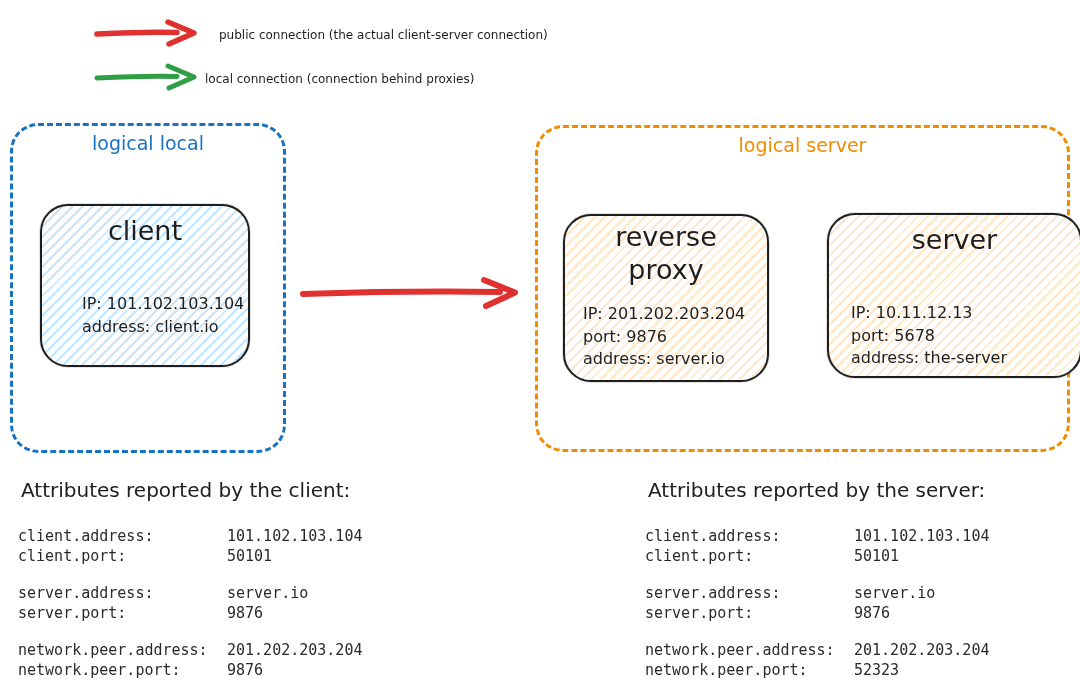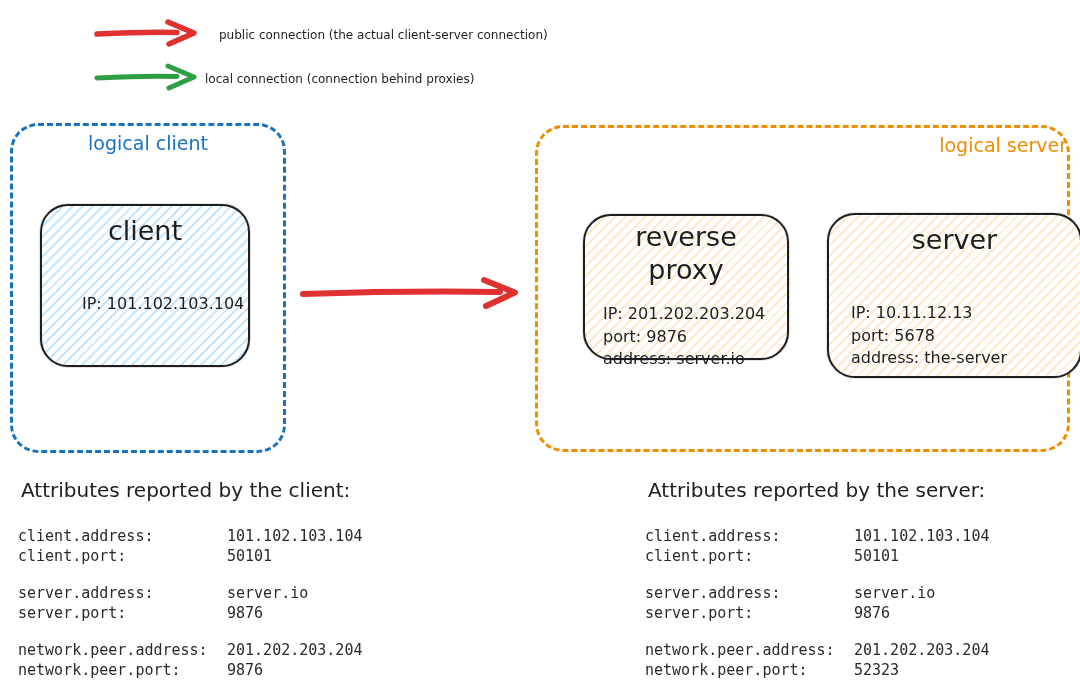--- a/index.html
+++ b/index.html
@@ -31,21 +31,21 @@
   }
   .frame-client { border-color: var(--blue); }
   .frame-server { border-color: var(--orange); }
   .frame-label {
     position: absolute; top: 5px; left: 0; right: 0;
     text-align: center;
     font-size: 19px; line-height: 24px;
     white-space: nowrap;
   }
   .frame-client .frame-label { color: var(--blue); }
-  .frame-server .frame-label { color: var(--orange); text-align: right; }
+  .frame-server .frame-label { color: var(--orange); }
 
   
   .node {
     position: absolute;
     border: 2.5px solid var(--ink);
     border-radius: 28px;
     box-shadow: 0 0 0 1px rgba(30,30,30,0.12);
   }
   .node-blue {
     background:
@@ -114,42 +114,43 @@
   <span class="legend-arrow green">
     <svg width="112" height="30" viewBox="0 0 112 30" fill="none">
       <path d="M4 16 Q 55 13.5 84 14.5" stroke="currentColor" stroke-width="5" stroke-linecap="round"></path>
       <path d="M75 4 L101 15 L76 26" stroke="currentColor" stroke-width="5" stroke-linecap="round" stroke-linejoin="round" fill="none"></path>
     </svg>
   </span>
   <span class="legend-label" style="margin-left:0;">local connection (connection behind proxies)</span>
 </div>
 
 <div class="frame frame-client" style="left:10px; top:123px; width:276px; height:330px;">
-  <div class="frame-label">logical client</div>
+  <div class="frame-label">logical local</div>
 </div>
 
 <div class="node node-blue" style="left:40px; top:204px; width:210px; height:163px;">
   <div class="node-title">client</div>
   <div class="node-details" style="left:40px;">
     <div>IP: 101.102.103.104</div>
+    <div>address: client.io</div>
   </div>
 </div>
 
 <div class="main-arrow red" style="left:298px; top:275px;">
   <svg width="228" height="36" viewBox="0 0 228 36" fill="none">
     <path d="M5 19 Q 110 15.5 202 17" stroke="currentColor" stroke-width="6" stroke-linecap="round"></path>
     <path d="M186 5 L217 17.5 L188 31" stroke="currentColor" stroke-width="6" stroke-linecap="round" stroke-linejoin="round" fill="none"></path>
   </svg>
 </div>
 
 <div class="frame frame-server" style="left:535px; top:125px; width:535px; height:327px;">
   <div class="frame-label">logical server</div>
 </div>
 
-<div class="node node-orange" style="left:563px; top:214px; width:206px; height:146px;margin-left:20px;">
+<div class="node node-orange" style="left:563px; top:214px; width:206px; height:168px;">
   <div class="node-title wrap">reverse proxy</div>
   <div class="node-details" style="left:18px;">
     <div>IP: 201.202.203.204</div>
     <div>port: 9876</div>
     <div>address: server.io</div>
   </div>
 </div>
 
 <div class="node node-orange" style="left:827px; top:213px; width:255px; height:165px;">
   <div class="node-title">server</div>

